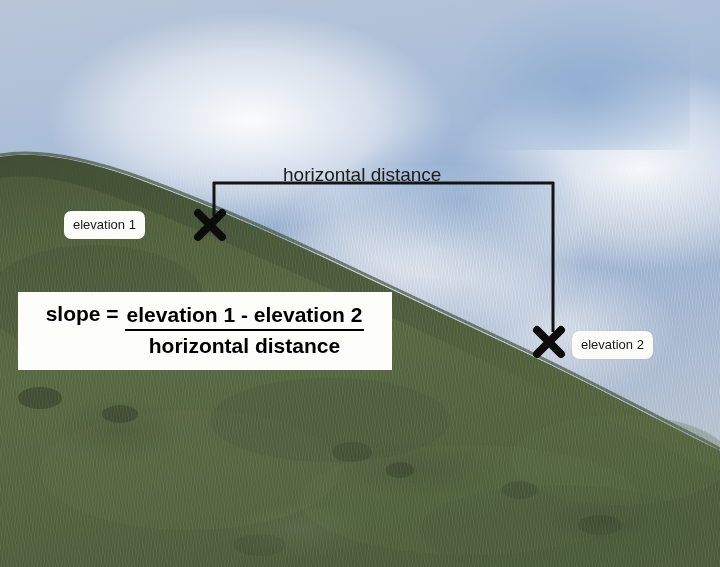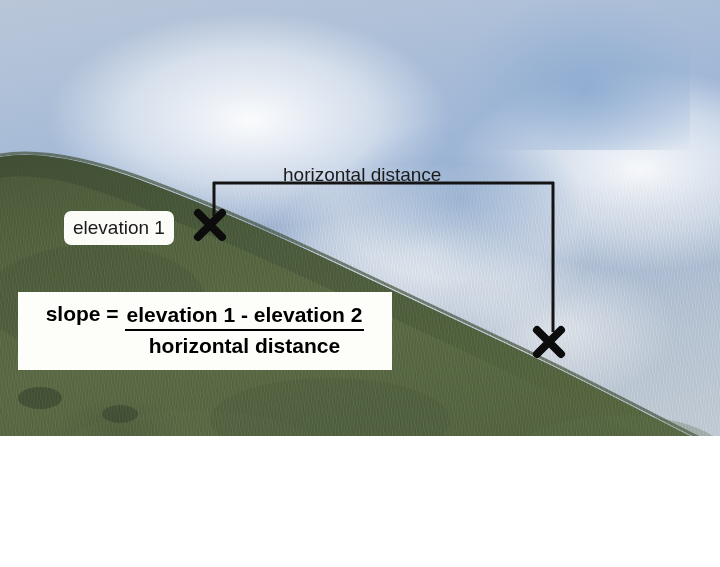--- a/index.html
+++ b/index.html
@@ -3,21 +3,21 @@
 <meta charset="utf-8">
 <style>
   html, body {
     margin: 0;
     padding: 0;
     background: #ffffff;
   }
   #scene {
     position: relative;
     width: 720px;
-    height: 436px;
+    height: 567px;
     overflow: hidden;
     font-family: "Liberation Sans", sans-serif;
   }
 
   
   .sky {
     position: absolute;
     inset: 0;
     background:
       radial-gradient(ellipse 280px 150px at 250px 120px, rgba(255,255,255,0.95) 0%, rgba(255,255,255,0.5) 45%, rgba(255,255,255,0) 72%),
@@ -61,21 +61,21 @@
       radial-gradient(ellipse 100px 40px at 300px 530px, rgba(255,255,255,0.1), rgba(0,0,0,0) 70%);
     -webkit-mask-image: linear-gradient(180deg, rgba(0,0,0,0) 150px, rgba(0,0,0,1) 230px, rgba(0,0,0,1) 100%);
     mask-image: linear-gradient(180deg, rgba(0,0,0,0) 150px, rgba(0,0,0,1) 230px, rgba(0,0,0,1) 100%);
   }
 
   .label-pill {
     position: absolute;
     background: #fbfbf7;
     border-radius: 7px;
     color: #1a1a1a;
-    font-size: 19px;
+    font-size: 13px;
     line-height: 1;
     padding: 7px 9px 8px 9px;
     white-space: nowrap;
     box-shadow: 0 0 1px rgba(0,0,0,0.25);
   }
 
   #elev1-label { left: 64px; top: 211px; }
   #elev2-label { left: 572px; top: 331px; }
 
   .marker-x {
@@ -208,20 +208,21 @@
   </div>
 
   <div class="marker-x" id="marker-2">
     <svg width="40" height="40" viewBox="0 0 40 40" aria-hidden="true">
       <path d="M8,8 L32,32 M32,8 L8,32" stroke="#0c0c0c" stroke-width="8" stroke-linecap="round"></path>
     </svg>
   </div>
 
   <div class="label-pill" id="elev1-label">elevation 1</div>
 
+  <div class="label-pill" id="elev2-label">elevation 2</div>
 
   <div id="formula-card">
     <div class="formula-row">
       <span>slope =</span>
       <span class="frac">
         <span class="frac-num">elevation 1 - elevation 2</span>
         <span class="frac-den">horizontal distance</span>
       </span>
     </div>
   </div>

